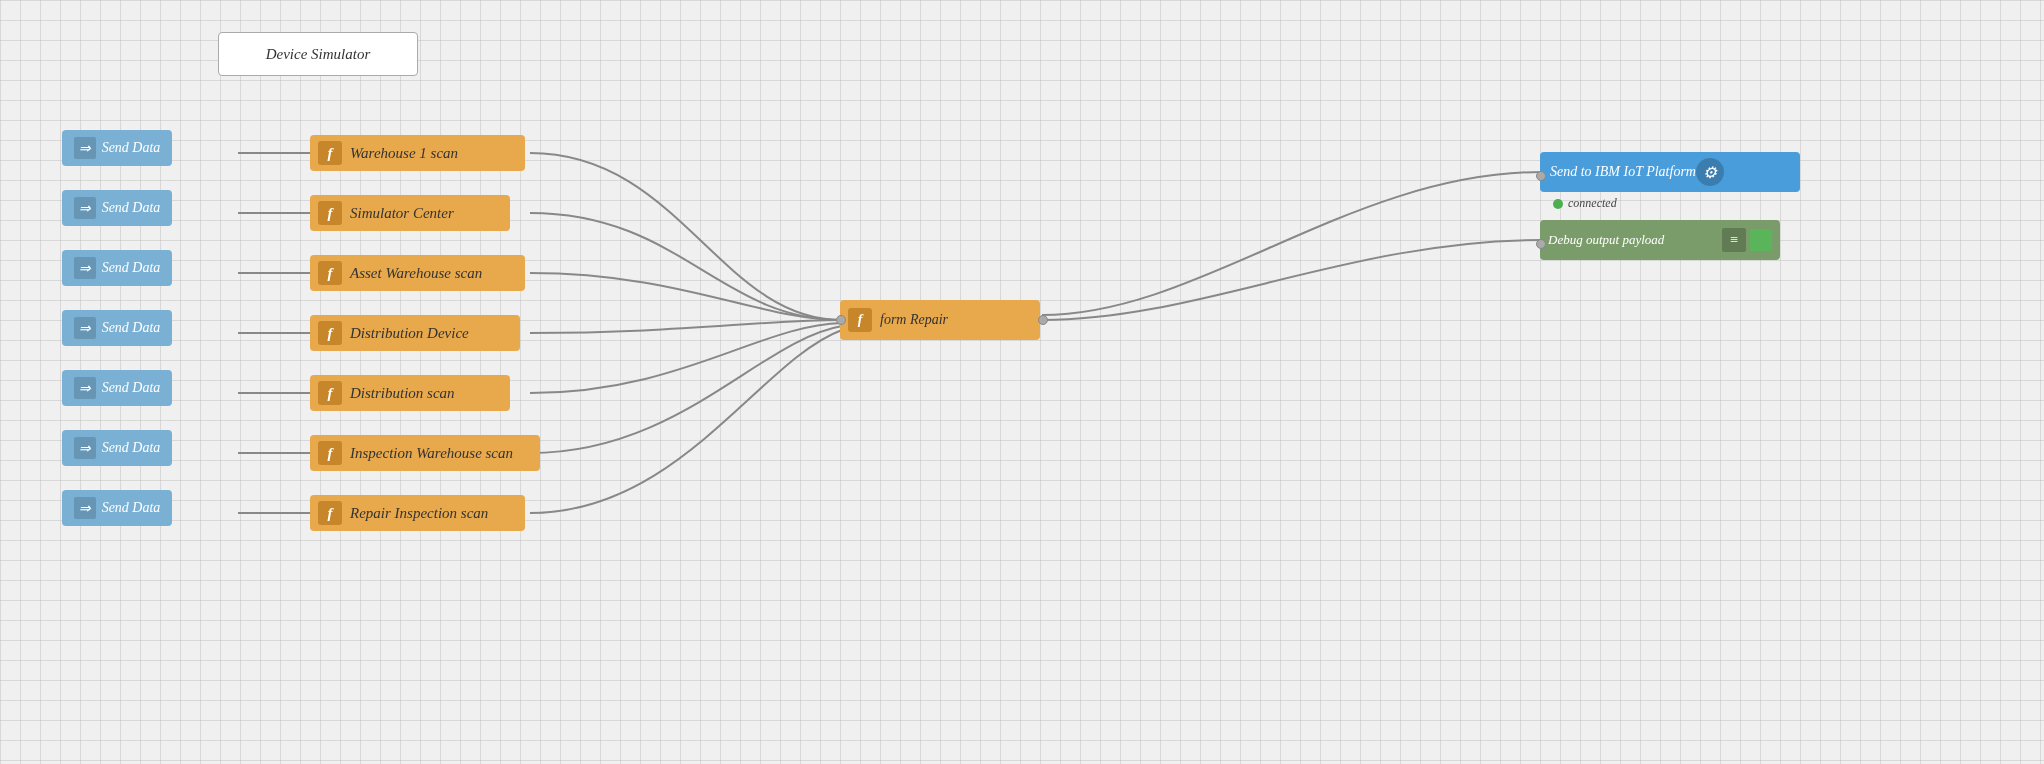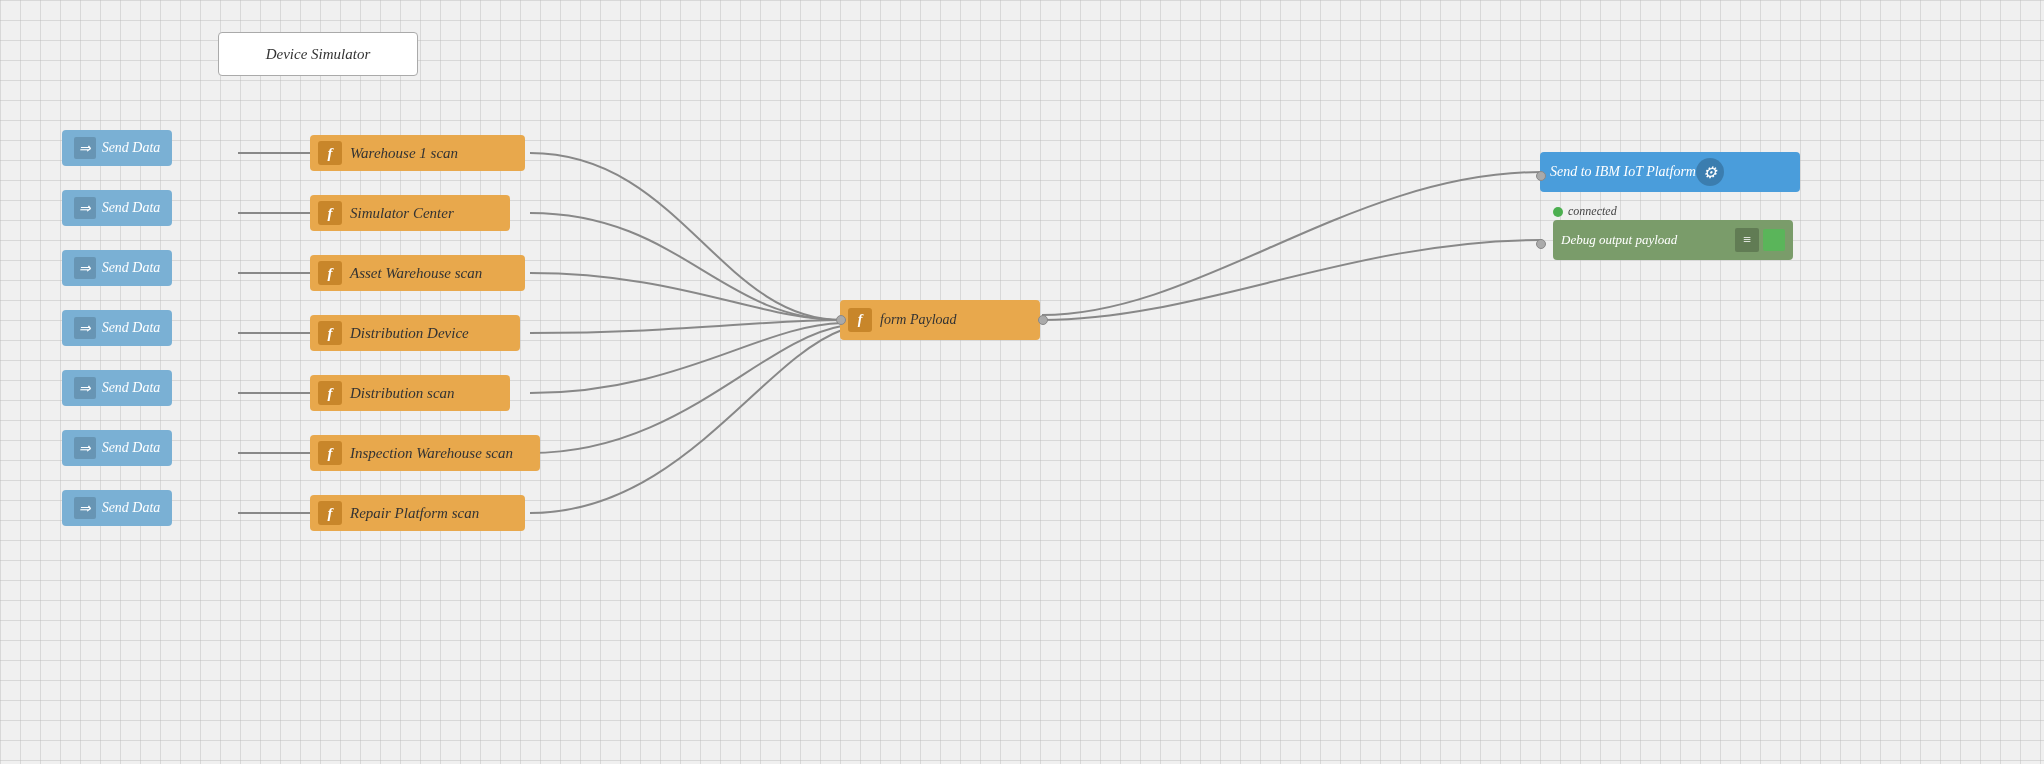--- a/index.html
+++ b/index.html
@@ -157,21 +157,20 @@
       background: #7a9c6a;
       border: none;
       border-radius: 4px;
       color: #fff;
       height: 40px;
       width: 240px;
       justify-content: space-between;
       padding: 0 8px;
       font-style: italic;
       font-size: 13px;
-      margin-left: 13px;
     }
 
     .node-debug .list-icon {
       display: inline-flex;
       align-items: center;
       justify-content: center;
       background: rgba(0,0,0,0.2);
       border-radius: 2px;
       width: 24px;
       height: 24px;
@@ -197,21 +196,20 @@
 
     
     .connected-status {
       position: absolute;
       display: flex;
       align-items: center;
       gap: 5px;
       font-size: 12px;
       color: #444;
       font-style: italic;
-      margin-top: 8px;
     }
 
     .connected-dot {
       width: 10px;
       height: 10px;
       border-radius: 50%;
       background: #4caf50;
     }
 
     
@@ -355,26 +353,26 @@
   <div class="node-send-data-wrapper" style="top:495px; left:62px;">
     <div class="sq-indicator"></div>
     <div class="node node-send-data">
       <span class="arrow-icon">⇒</span>
       <span>Send Data</span>
     </div>
   </div>
 
   <div class="node node-function" style="top:495px; left:310px; width:215px;">
     <span class="f-icon">f</span>
-    <span class="node-label">Repair Platform scan</span>
+    <span class="node-label">Repair Inspection scan</span>
   </div>
 
   <div class="node node-form-payload" style="top:300px; left:840px; width:200px;">
     <span class="f-icon" style="background:#c8862a; border-radius:3px; width:24px; height:24px; display:inline-flex; align-items:center; justify-content:center; font-style:italic; font-weight:bold; color:#fff; margin-right:8px; flex-shrink:0;">f</span>
-    <span class="node-label">form Payload</span>
+    <span class="node-label">form Repair</span>
   </div>
 
   <div class="node node-ibm-iot" style="top:152px; left:1540px;">
     <span>Send to IBM IoT Platform</span>
     <span class="gear-icon">⚙</span>
   </div>
 
   <div class="connected-status" style="top:196px; left:1553px;">
     <div class="connected-dot"></div>
     <span>connected</span>

